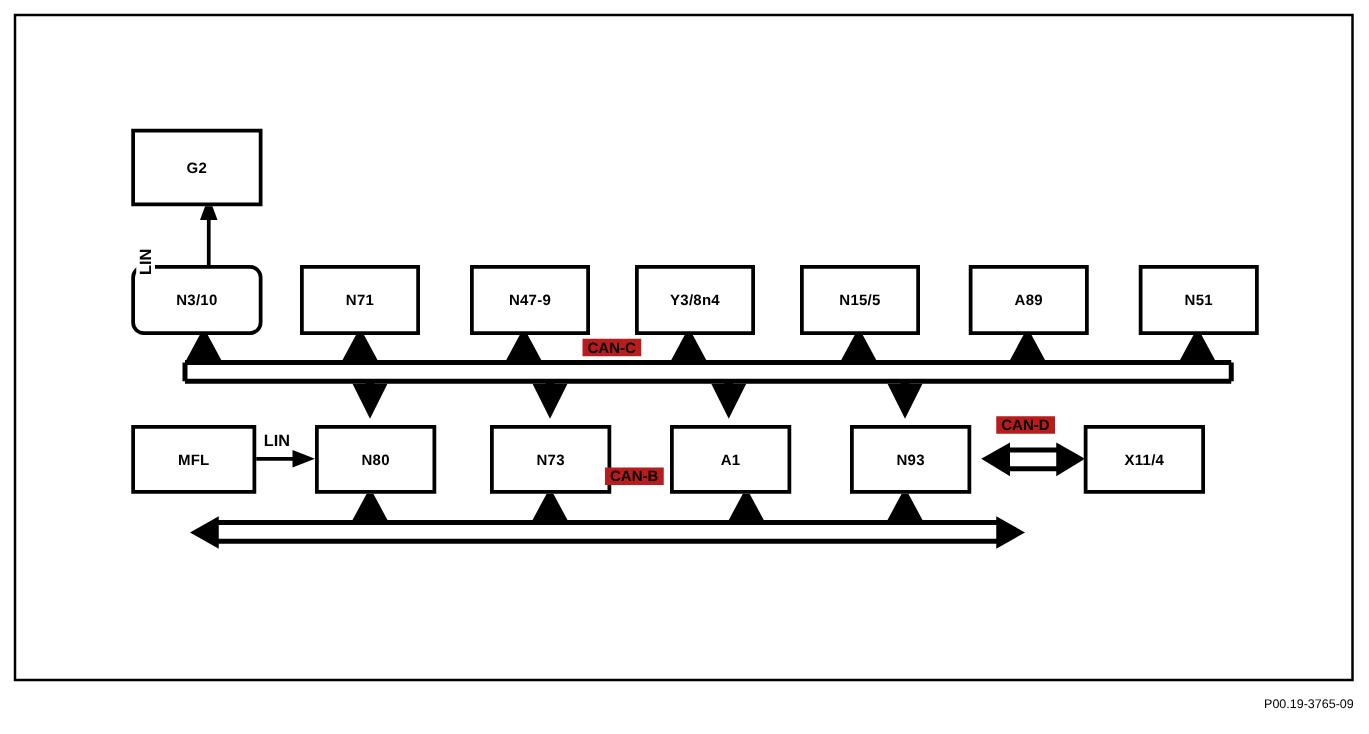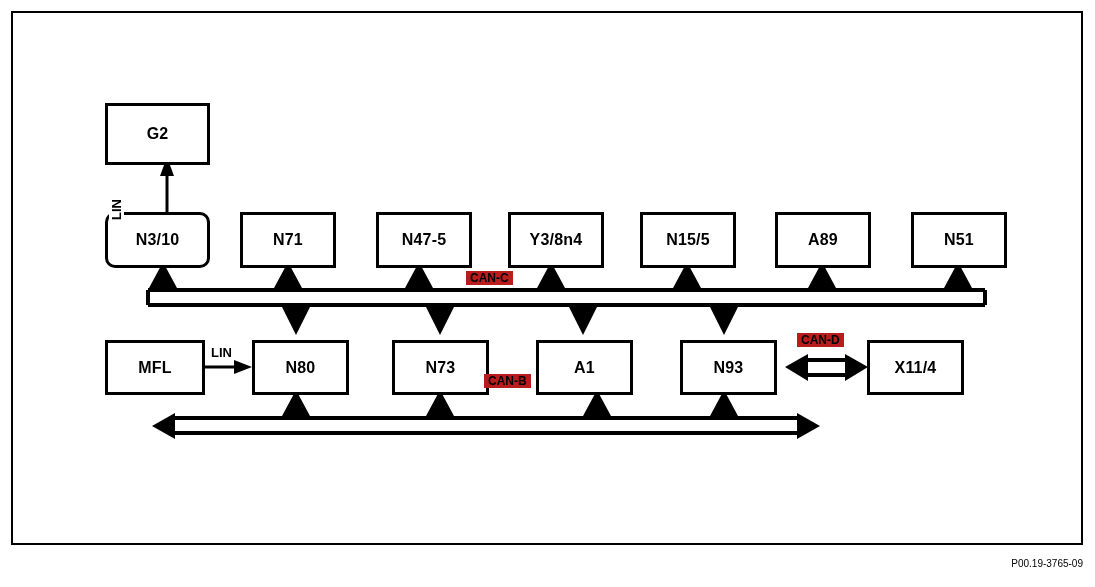--- a/index.html
+++ b/index.html
@@ -28,21 +28,21 @@
   }
   .node {
     position: absolute;
     box-sizing: border-box;
     border: 3px solid #000000;
     background: #ffffff;
     display: flex;
     align-items: center;
     justify-content: center;
     font-weight: bold;
-    font-size: 16px;
+    font-size: 12px;
     color: #000000;
     letter-spacing: 0.2px;
     z-index: 5;
   }
   .buslabel {
     position: absolute;
     font-weight: bold;
     font-size: 12px;
     color: #000000;
     background: #b91c1c;
@@ -188,21 +188,21 @@
     <span>G2</span>
   </div>
 
   <div class="node" style="left:105px; top:212px; width:105px; height:56px;border-radius:10px;">
     <span>N3/10</span>
   </div>
   <div class="node" style="left:240px; top:212px; width:96px; height:56px;">
     <span>N71</span>
   </div>
   <div class="node" style="left:376px; top:212px; width:96px; height:56px;">
-    <span>N47-5</span>
+    <span>N47-9</span>
   </div>
   <div class="node" style="left:508px; top:212px; width:96px; height:56px;">
     <span>Y3/8n4</span>
   </div>
   <div class="node" style="left:640px; top:212px; width:96px; height:56px;">
     <span>N15/5</span>
   </div>
   <div class="node" style="left:775px; top:212px; width:96px; height:56px;">
     <span>A89</span>
   </div>

